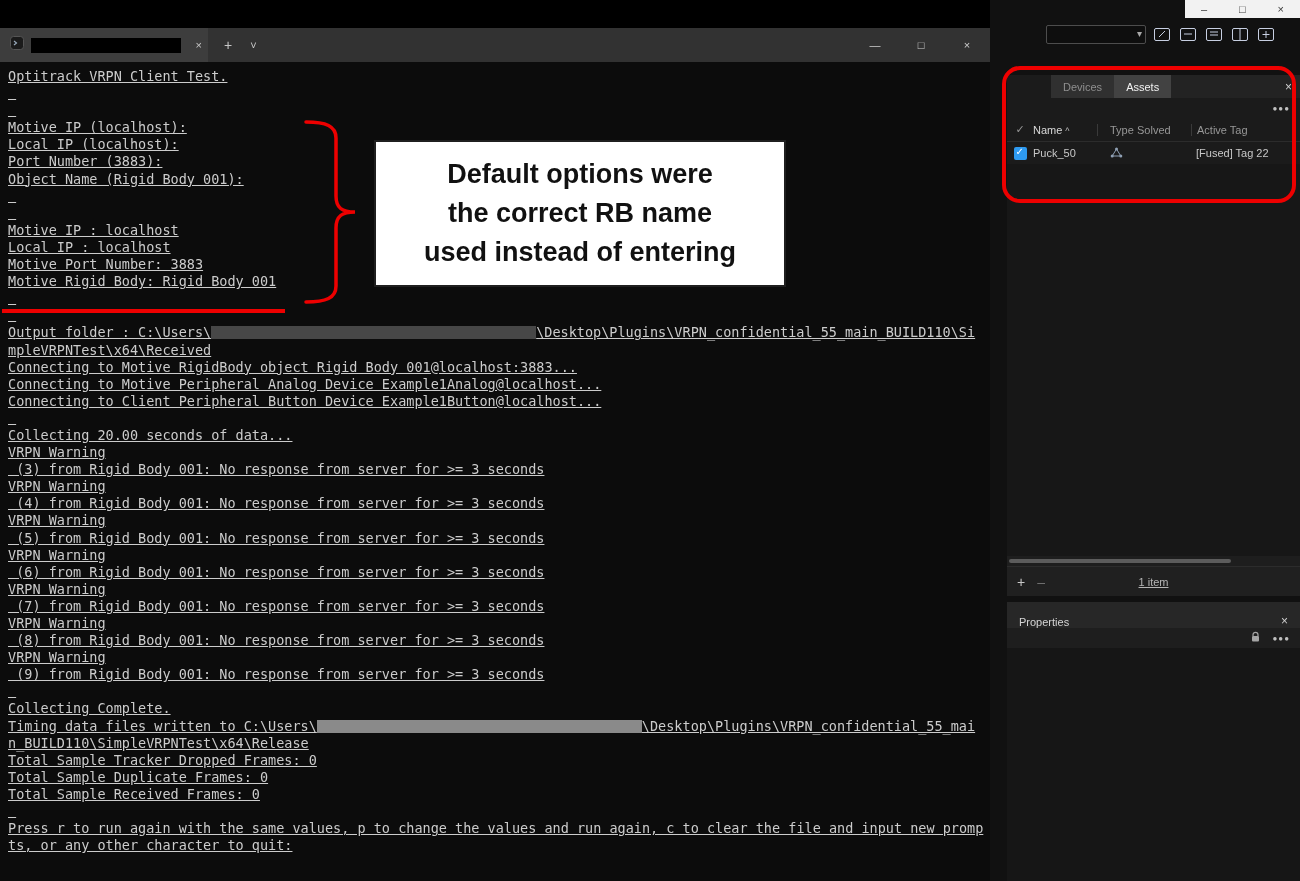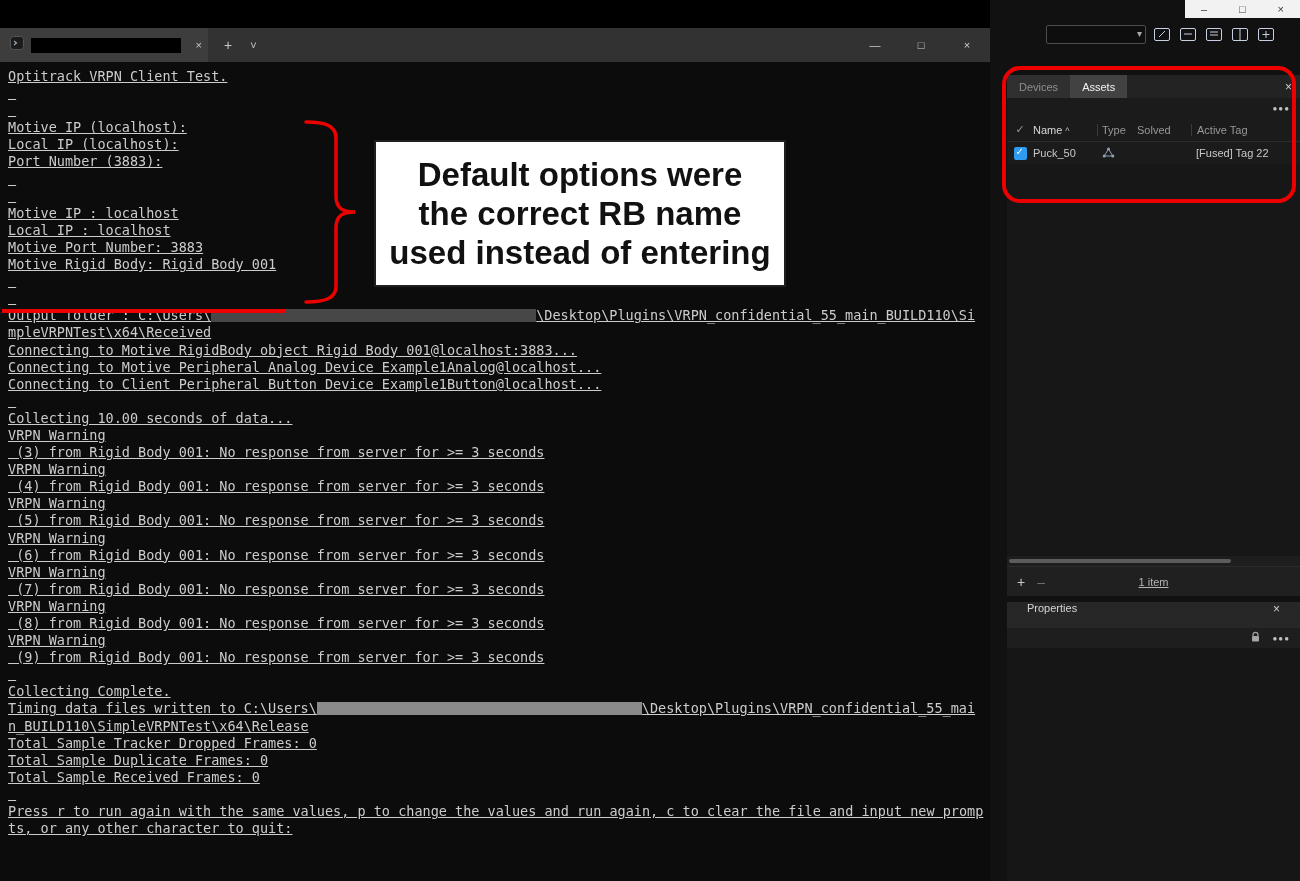--- a/index.html
+++ b/index.html
@@ -14,69 +14,69 @@
   .os-titlebar span { cursor:default; }
 
   
   .motive-toolbar { left:1046px; top:22px; width:252px; height:24px; display:flex; align-items:center; gap:7px; }
   .combo { width:100px; height:19px; background:#0e0e0e; border:1px solid #4d4d4d; border-radius:2px; position:relative; }
   .combo .caret { position:absolute; right:3px; top:2px; color:#a8a8a8; font-size:10px; }
   .ticon { width:19px; height:17px; display:inline-flex; align-items:center; justify-content:center; }
 
   
   .assets-panel { left:1007px; top:75px; width:293px; height:521px; background:#1b1b1b; display:flex; flex-direction:column; color:#b8b8b8; font-size:11px; }
-  .tabbar { height:23px; background:#232323; display:flex; align-items:stretch; }
+  .tabbar { height:23px; background:#232323; display:flex; align-items:stretch;margin-left:44px; }
   .tab { display:flex; align-items:center; padding:0 12px; font-size:11px; }
   .tab.inactive { background:#303030; color:#8f8f8f; }
   .tab.active { background:#424242; color:#f2f2f2; }
   .panel-close { margin-left:auto; color:#cfcfcf; font-size:12px; display:flex; align-items:center; padding:0 8px; }
   .overflow-row { height:20px; display:flex; align-items:center; justify-content:flex-end; padding-right:10px; color:#c0c0c0; font-size:8px; letter-spacing:1px; }
   .thead { height:24px; display:flex; align-items:center; border-bottom:1px solid #2c2c2c; color:#979797; }
   .col-check { width:26px; text-align:center; }
   .col-name { width:64px; }
-  .col-type { width:36px; border-left:1px solid #3a3a3a; padding-left:4px; }
+  .col-type { width:36px; border-left:1px solid #3a3a3a; padding-left:12px; }
   .col-solved { width:58px; padding-left:4px; }
   .col-tag { flex:1; border-left:1px solid #3a3a3a; padding-left:5px; white-space:nowrap; overflow:hidden; }
   .thead .col-name { color:#d8d8d8; }
   .sortmark { font-size:9px; color:#bdbdbd; margin-left:3px; }
   .trow { height:22px; display:flex; align-items:center; color:#c8c8c8; }
   .checkbox { width:13px; height:13px; margin:0 auto; background:#2e9af0; border-radius:2px; position:relative; }
   .checkbox::after { content:"✓"; position:absolute; left:2px; top:-1px; color:#fff; font-size:10px; }
   .list-fill { flex:1; background:#171717; }
   .hscroll { height:10px; background:#1e1e1e; position:relative; }
   .hthumb { position:absolute; left:2px; top:3px; width:222px; height:4px; background:#5c5c5c; border-radius:2px; }
   .afooter { height:30px; border-top:1px solid #2c2c2c; background:#202020; display:flex; align-items:center; position:relative; }
   .afooter .add { color:#c8c8c8; font-size:14px; margin-left:10px; }
   .afooter .remove { color:#6e6e6e; font-size:14px; margin-left:12px; }
   .afooter .count { position:absolute; left:0; right:0; text-align:center; color:#b5b5b5; font-size:11px;text-decoration:underline; }
 
   
   .props-panel { left:1007px; top:602px; width:293px; height:279px; background:#171717; display:flex; flex-direction:column; }
-  .props-header { height:26px; background:#272727; display:flex; align-items:flex-start; padding:0 20px; color:#d5d5d5; font-size:11px; }
+  .props-header { height:26px; background:#272727; display:flex; align-items:flex-end; padding:0 12px; color:#d5d5d5; font-size:11px; }
   .props-header .panel-close { padding:0; }
   .props-toolbar { height:20px; background:#1e1e1e; display:flex; align-items:center; justify-content:flex-end; gap:12px; padding-right:10px; color:#c0c0c0; font-size:8px; letter-spacing:1px; }
   .props-body { flex:1; background:#161616; }
 
   
   .terminal-window { left:0; top:28px; width:990px; height:853px; background:#0c0c0c; }
   .term-titlebar { height:34px; background:#323232; display:flex; align-items:center; }
   .term-tab { width:208px; height:34px; background:#3d3d3d; display:flex; align-items:center; gap:7px; padding:0 6px 0 10px; margin-left:0; }
   .tab-redact { width:150px; height:15px; background:#000; }
   .tab-close { margin-left:auto; color:#c7c7c7; font-size:11px; }
   .newtab { color:#c7c7c7; font-size:14px; margin-left:16px; }
   .tabdrop { color:#c7c7c7; font-size:11px; margin-left:18px; }
   .term-controls { margin-left:auto; display:flex; height:34px; }
   .term-controls span { width:46px; display:flex; align-items:center; justify-content:center; color:#cfcfcf; font-size:11px; }
   .term-body { position:absolute; left:0; top:34px; right:0; bottom:0; padding:6px 8px; font-family:"DejaVu Sans Mono", monospace; font-size:13.5px; color:#cccccc; overflow:hidden;text-decoration:underline; }
   .tline { height:17.1px; line-height:17.1px; white-space:pre; }
   .redact { display:inline-block; height:13px; transform:translateY(2px); }
 
   
   .anno { z-index:50; }
-  .note-box { left:374px; top:140px; width:412px; height:147px; background:#ffffff; border:2px solid #1f1f1f; display:flex; flex-direction:column; align-items:center; justify-content:center; text-align:center; font-size:33px; font-weight:600; color:#111; line-height:39px; }
+  .note-box { left:374px; top:140px; width:412px; height:147px; background:#ffffff; border:2px solid #1f1f1f; display:flex; flex-direction:column; align-items:center; justify-content:center; text-align:center; font-size:27px; font-weight:600; color:#111; line-height:39px; }
   .red-underline { left:2px; top:309px; width:283px; height:4px; background:#ee0000; }
   .assets-outline { left:1002px; top:66px; width:294px; height:137px; border:4px solid #ee0000; border-radius:18px; background:transparent; pointer-events:none; }
   .bracket-svg { left:298px; top:116px; }
 </style>
 </head>
 <body>
 
 <div class="abs right-bg"></div>
 
 <div class="abs os-titlebar">
@@ -201,35 +201,36 @@
       <span>×</span>
     </div>
   </div>
   <div class="term-body">
       <div class="tline">Optitrack VRPN Client Test.</div>
       <div class="tline">&nbsp;</div>
       <div class="tline">&nbsp;</div>
       <div class="tline">Motive IP (localhost):</div>
       <div class="tline">Local IP (localhost):</div>
       <div class="tline">Port Number (3883):</div>
+      <div class="tline">Object Name (Rigid Body 001):</div>
       <div class="tline">&nbsp;</div>
       <div class="tline">&nbsp;</div>
       <div class="tline">Motive IP : localhost</div>
       <div class="tline">Local IP : localhost</div>
       <div class="tline">Motive Port Number: 3883</div>
       <div class="tline">Motive Rigid Body: Rigid Body 001</div>
       <div class="tline">&nbsp;</div>
       <div class="tline">&nbsp;</div>
       <div class="tline">Output folder : C:\Users\<span class="redact" style="width: 325px; background: rgb(71, 71, 71);"></span>\Desktop\Plugins\VRPN_confidential_55_main_BUILD110\Si</div>
       <div class="tline">mpleVRPNTest\x64\Received</div>
       <div class="tline">Connecting to Motive RigidBody object Rigid Body 001@localhost:3883...</div>
       <div class="tline">Connecting to Motive Peripheral Analog Device Example1Analog@localhost...</div>
       <div class="tline">Connecting to Client Peripheral Button Device Example1Button@localhost...</div>
       <div class="tline">&nbsp;</div>
-      <div class="tline">Collecting 10.00 seconds of data...</div>
+      <div class="tline">Collecting 20.00 seconds of data...</div>
       <div class="tline">VRPN Warning</div>
       <div class="tline"> (3) from Rigid Body 001: No response from server for &gt;= 3 seconds</div>
       <div class="tline">VRPN Warning</div>
       <div class="tline"> (4) from Rigid Body 001: No response from server for &gt;= 3 seconds</div>
       <div class="tline">VRPN Warning</div>
       <div class="tline"> (5) from Rigid Body 001: No response from server for &gt;= 3 seconds</div>
       <div class="tline">VRPN Warning</div>
       <div class="tline"> (6) from Rigid Body 001: No response from server for &gt;= 3 seconds</div>
       <div class="tline">VRPN Warning</div>
       <div class="tline"> (7) from Rigid Body 001: No response from server for &gt;= 3 seconds</div>

